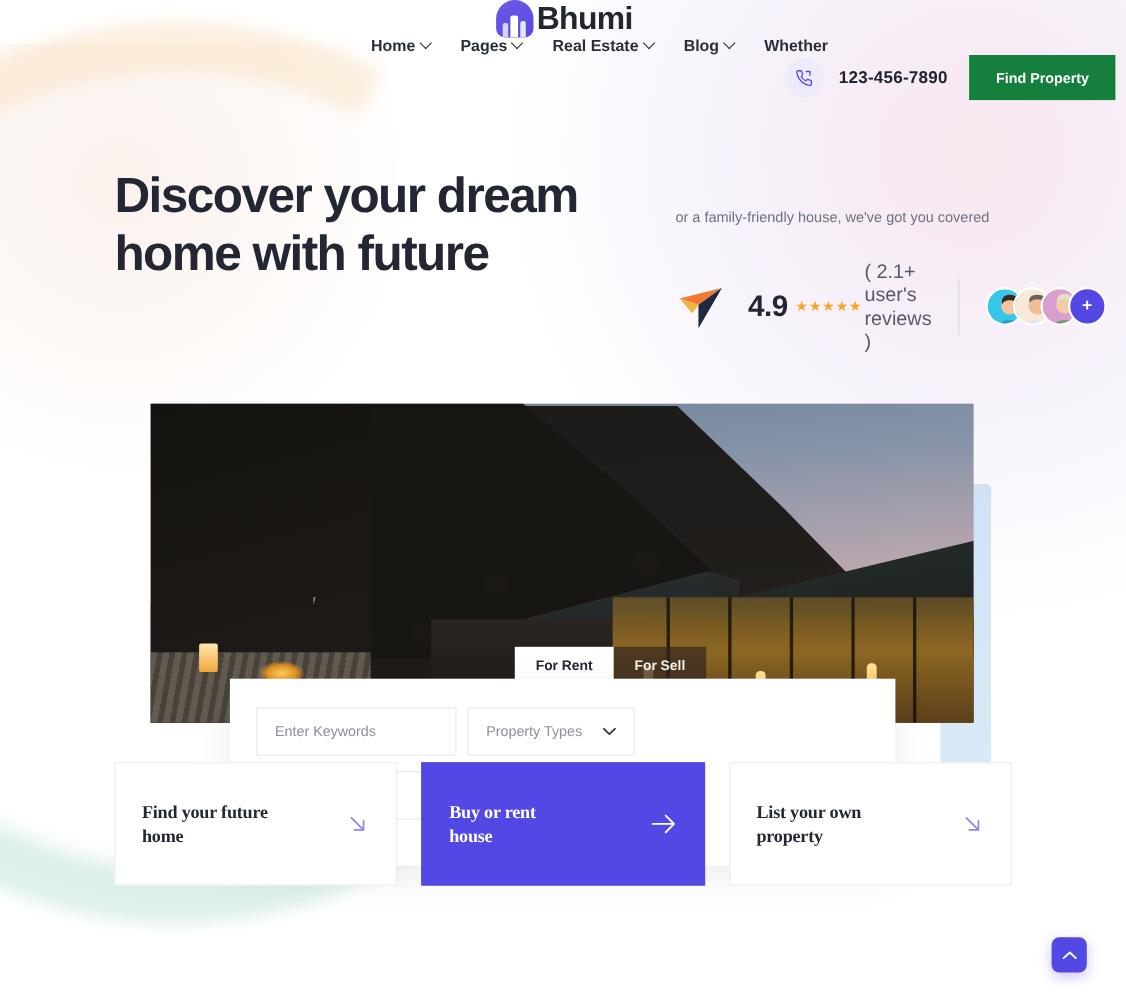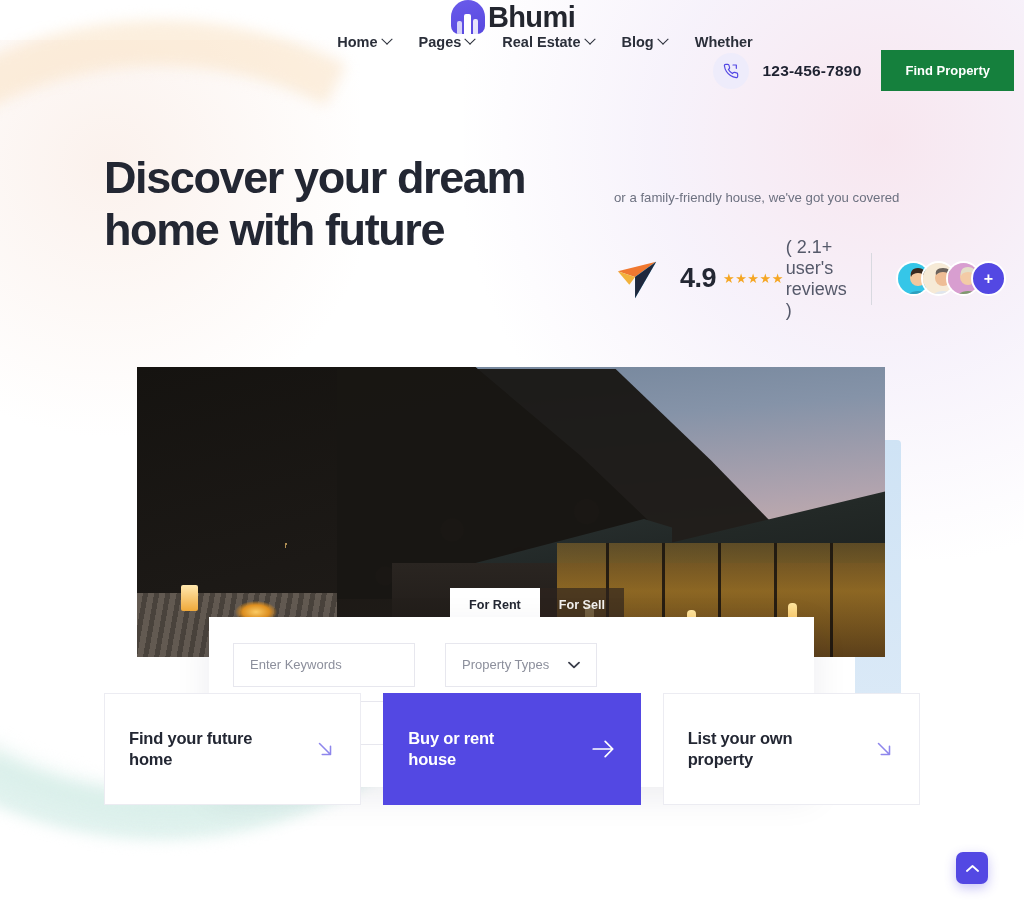--- a/index.html
+++ b/index.html
@@ -189,34 +189,34 @@
   }
   .tree-front{
     position:absolute;left:148px;top:176px;width:130px;height:96px;
     background:
       linear-gradient(80deg, rgba(226,182,104,.9) 0 2px, transparent 2px 100%),
       linear-gradient(108deg, rgba(226,182,104,.75) 0 2px, transparent 2px 100%),
       linear-gradient(58deg, rgba(210,166,92,.7) 0 2px, transparent 2px 100%);
   }
 
   
-  .tabs{position:absolute;left:313px;top:221px;display:flex;z-index:6;}
+  .tabs{position:absolute;left:331px;top:221px;display:flex;z-index:6;}
   .tab{
     font-size:12.6px;font-weight:700;padding:10px 19px;cursor:pointer;white-space:nowrap;
   }
   .tab.active{background:#fff;color:#232733;}
   .tab.inactive{background:rgba(45,36,30,.68);color:#f3f1ee;}
 
   
   .search-card{
     position:absolute;left:72px;top:250px;width:605px;
     background:#fff;padding:26px 24px 28px 24px;z-index:6;
     box-shadow:0 10px 34px rgba(30,30,60,.08);
   }
-  .field-row{display:flex;gap:30px;margin-bottom:14px;}
+  .field-row{display:flex;gap:10px;margin-bottom:14px;}
   .field{
     height:44px;border:1px solid #e7e7ee;background:#fff;
     display:flex;align-items:center;padding:0 16px;
     font-size:13px;color:#8c8f9c;
   }
   .f-keywords{width:182px;}
   .f-types{width:152px;justify-content:space-between;}
   .f-hoods{width:182px;justify-content:space-between;}
   .icon-btn{
     width:44px;height:44px;border:1px solid #e7e7ee;background:#fff;
@@ -230,21 +230,21 @@
 
   
   .cards{
     position:relative;z-index:4;
     width:1024px;padding:0 104px;margin-top:36px;
     display:flex;gap:22px;
   }
   .card{
     flex:1;height:112px;border:1px solid #ececf2;background:#fff;
     display:flex;align-items:center;justify-content:space-between;
-    padding:0 24px;cursor:pointer;
+    padding:0 24px;cursor:pointer;font-family:Liberation Serif, serif;
   }
   .card.purple{background:#5348e3;border-color:#5348e3;}
   .card-title{font-size:16.5px;font-weight:700;line-height:1.28;color:#232733;letter-spacing:-.2px;}
   .card.purple .card-title{color:#fff;}
 
   
   .scroll-top{
     position:absolute;right:36px;bottom:27px;z-index:9;
     width:32px;height:32px;border-radius:7px;background:#5348e3;
     display:flex;align-items:center;justify-content:center;cursor:pointer;

